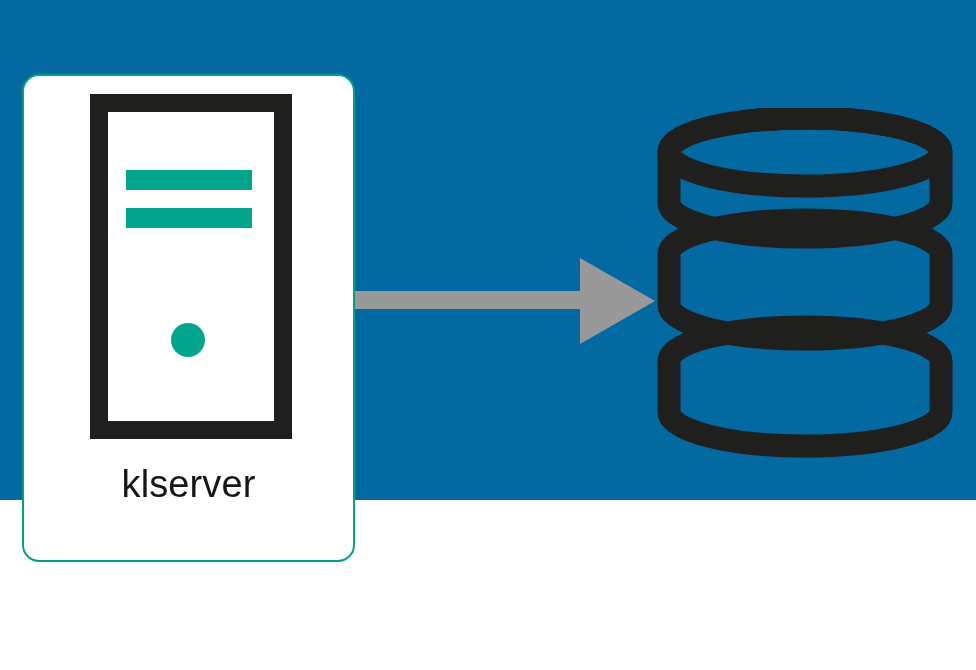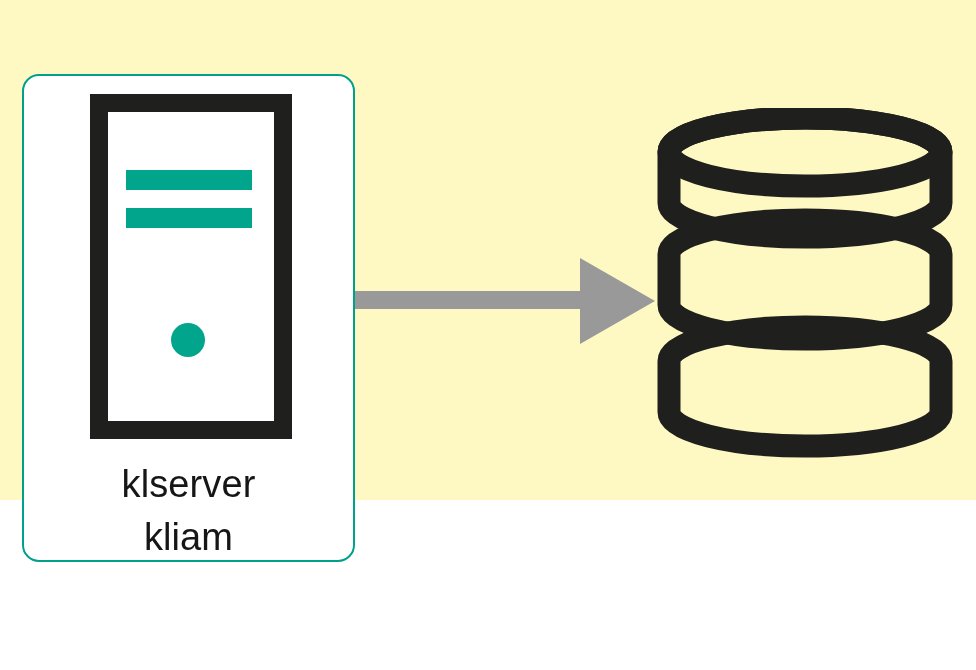--- a/index.html
+++ b/index.html
@@ -11,21 +11,21 @@
   body {
     width: 976px;
     height: 670px;
     overflow: hidden;
     font-family: "Liberation Sans", sans-serif;
   }
   #canvas {
     position: relative;
     width: 976px;
     height: 500px;
-    background: #fef9c3;
+    background: #0369a1;
   }
 
   
   .server-card {
     position: absolute;
     left: 22px;
     top: 74px;
     width: 333px;
     height: 488px;
     box-sizing: border-box;
@@ -105,21 +105,20 @@
   <div class="server-card" style="border-color: rgb(0, 160, 138);">
 
     <div class="tower" style="border-color: rgb(31, 31, 29);"></div>
 
     <div class="tower-bar tower-bar-1" style="background: rgb(0, 165, 140);"></div>
     <div class="tower-bar tower-bar-2" style="background: rgb(0, 165, 140);"></div>
     <div class="tower-dot" style="background: rgb(0, 165, 140);"></div>
 
     <div class="card-labels" style="color: rgb(22, 22, 22);">
       <div>klserver</div>
-      <div>kliam</div>
     </div>
   </div>
 
   <svg class="arrow" viewBox="0 0 302 90">
     <polygon points="0,35 225,35 225,2 300,45 225,88 225,53 0,53" fill="#999999"></polygon>
   </svg>
 
   <svg class="database" viewBox="0 0 310 382">
     <g fill="none" stroke="#1f1f1d" stroke-width="23">
 

